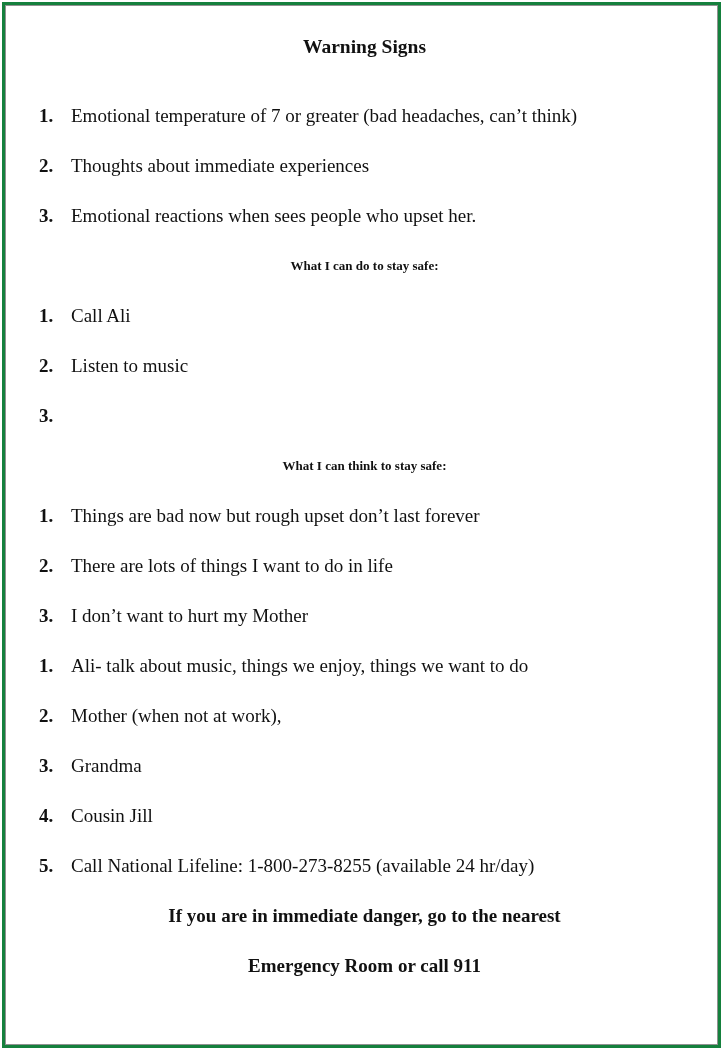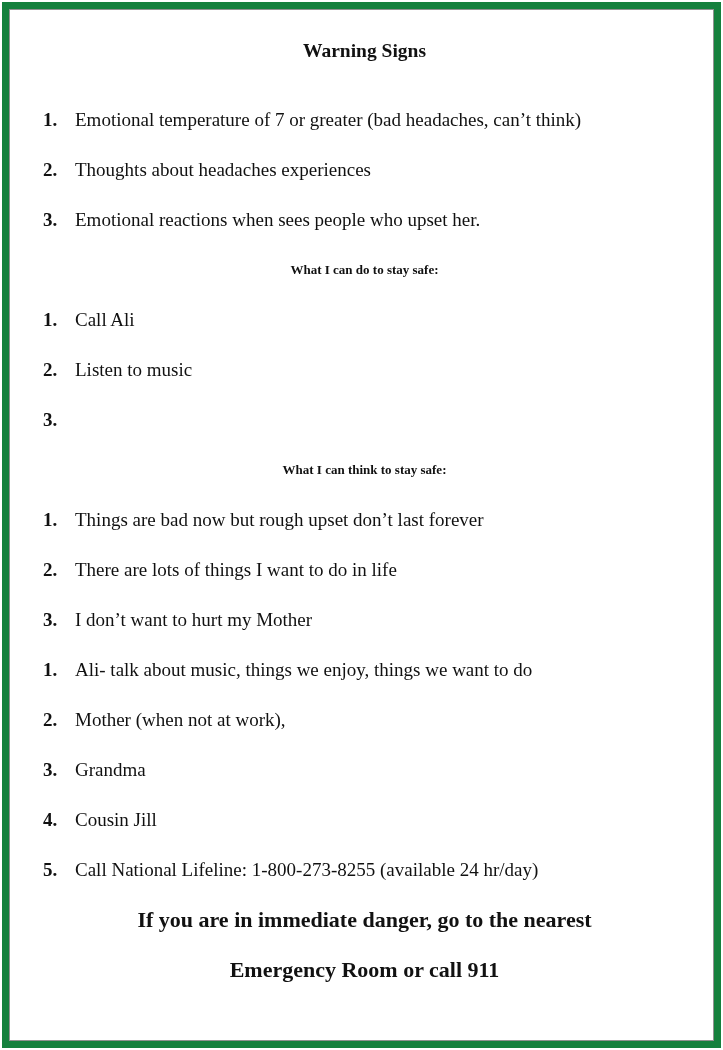--- a/index.html
+++ b/index.html
@@ -13,21 +13,21 @@
     box-sizing: border-box;
     padding: 2px;
     background: #ffffff;
     font-family: "Liberation Serif", "DejaVu Serif", serif;
     color: #111111;
   }
   .frame {
     width: 100%;
     height: 100%;
     box-sizing: border-box;
-    border: 7px solid #15803d;
+    border: 3px solid #15803d;
     box-shadow: inset 0 0 0 1px #919191;
     background: #ffffff;
     overflow: hidden;
   }
   .content {
     box-sizing: border-box;
     padding: 17px 28px 0 34px;
     font-size: 19px;
   }
   .line {
@@ -55,40 +55,40 @@
   }
   .item-text {
     white-space: nowrap;
   }
   .bold-item .item-text {
     font-weight: normal;
   }
   .footer-line {
     justify-content: center;
     font-weight: bold;
-    font-size: 22px;
+    font-size: 19px;
   }
 </style>
 </head>
 <body>
 
 <div class="page">
   <div class="frame">
     <div class="content">
 
       <div class="line title-line">Warning Signs</div>
       <div class="spacer"></div>
 
       <div class="line">
         <span class="item-num">1.</span>
         <span class="item-text">Emotional temperature of 7 or greater (bad headaches, can’t think)</span>
       </div>
       <div class="line">
         <span class="item-num">2.</span>
-        <span class="item-text">Thoughts about headaches experiences</span>
+        <span class="item-text">Thoughts about immediate experiences</span>
       </div>
       <div class="line">
         <span class="item-num">3.</span>
         <span class="item-text">Emotional reactions when sees people who upset her.</span>
       </div>
 
       <div class="line heading-line">What I can do to stay safe:</div>
       <div class="line">
         <span class="item-num">1.</span>
         <span class="item-text">Call Ali</span>

